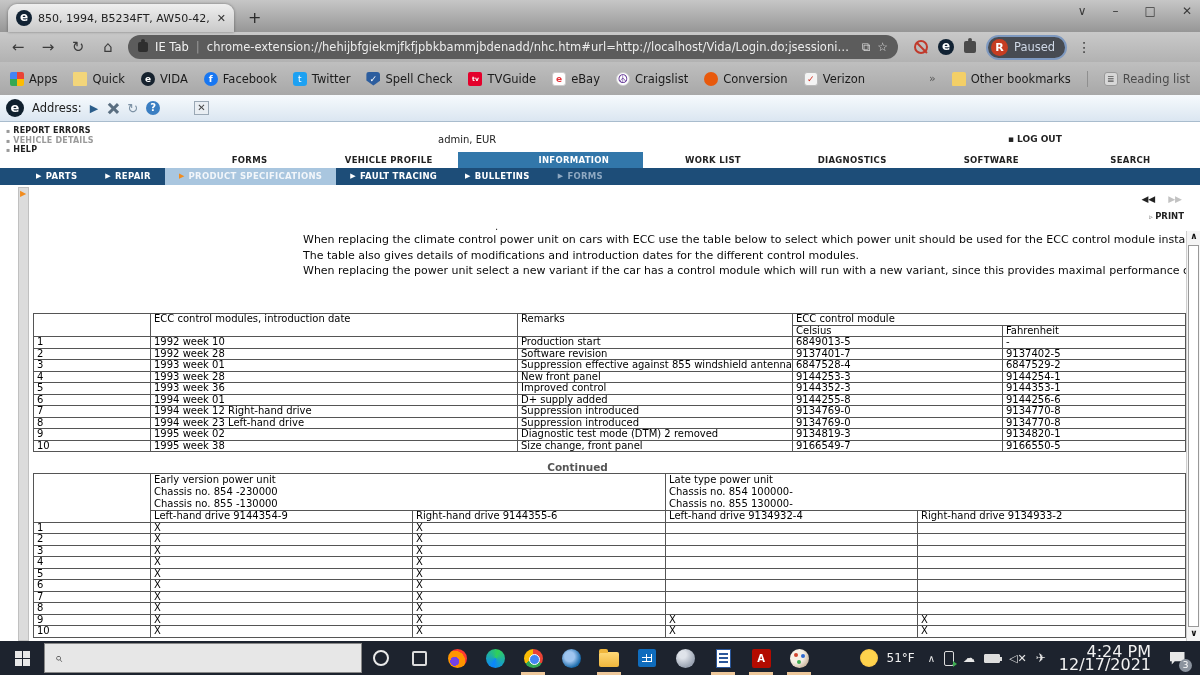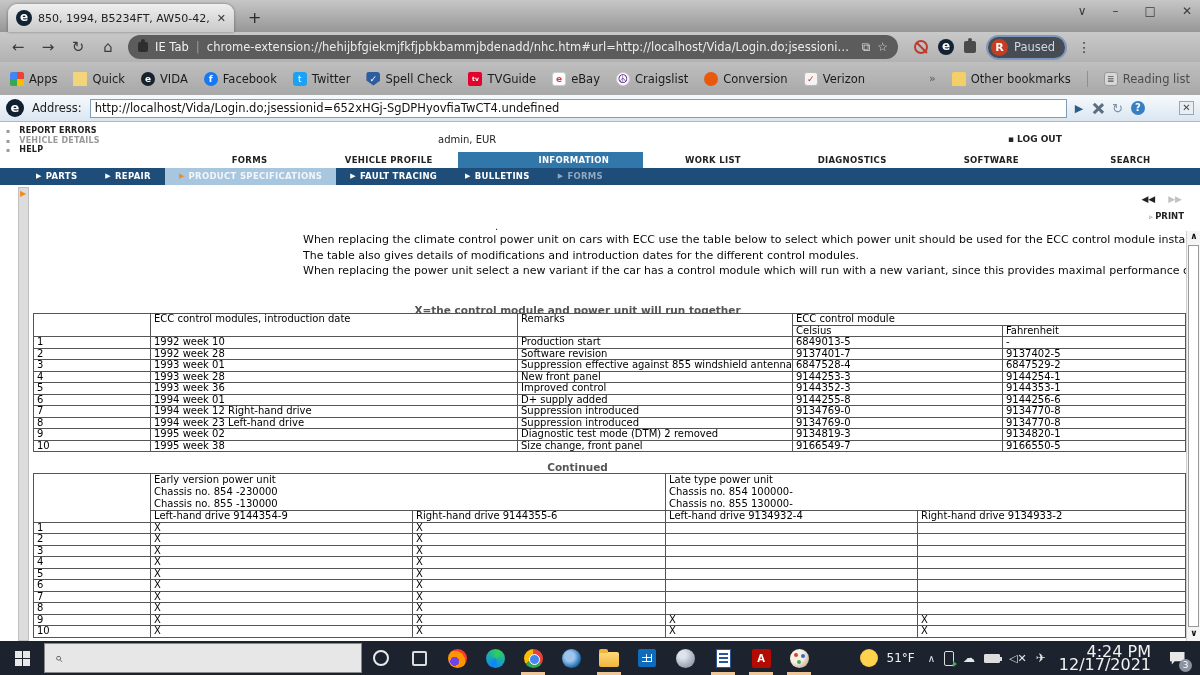--- a/index.html
+++ b/index.html
@@ -64,21 +64,21 @@
   .tool-x { width:13px; height:13px; position:relative; }
   .tool-x:before,.tool-x:after { content:""; position:absolute; left:6px; top:0; width:2.5px; height:13px; background:#5a6e80; }
   .tool-x:before { transform:rotate(45deg); } .tool-x:after { transform:rotate(-45deg); }
   .undo-ic { color:#7e93a6; font-size:13px; }
   .help-ic { width:14px; height:14px; border-radius:50%; background:#3a7ec2; color:#fff; font-size:10px; font-weight:bold; text-align:center; line-height:14px; }
   .ie-close { width:15px; height:14px; border:1px solid #9aa8b5; background:#e9eef3; color:#444; font-size:10px; text-align:center; line-height:12px; margin-left:26px; }
 
   
   .vida-header { height:46px; background:#fff; position:relative; font-family:"DejaVu Sans",sans-serif; }
   .vh-links { position:absolute; left:6px; top:4px; }
-  .vh-link { font-size:8px; font-weight:bold; color:#222; letter-spacing:.2px; line-height:9.5px; display:flex; gap:9px; align-items:center; }
+  .vh-link { font-size:8px; font-weight:bold; color:#222; letter-spacing:.2px; line-height:9.5px; display:flex; gap:3px; align-items:center; }
   .vh-link .bullet { color:#999; font-size:6px; }
   .vh-link.dim { color:#9a9a9a; }
   .vh-user { position:absolute; left:438px; top:12px; font-size:10px; color:#222; }
   .vh-logout { position:absolute; left:1008px; top:12px; font-size:9px; font-weight:bold; color:#222; display:flex; gap:3px; align-items:center; }
   .vh-tabs { position:absolute; left:180px; right:0; bottom:0; height:16px; display:flex; }
   .vh-tab { flex:1; text-align:center; font-size:8.5px; font-weight:bold; color:#222; line-height:16px; letter-spacing:.3px; }
   .vh-tab.active { background:#3277aa; color:#fff;padding-left:46px; }
 
   .subnav { height:17px; background:#1d4d78; display:flex; align-items:center; padding-left:22px; }
   .sn-item { display:flex; align-items:center; gap:4px; color:#fff; font-size:8.5px; font-weight:bold; letter-spacing:.3px; padding:0 14px; height:17px; line-height:17px; }
@@ -257,21 +257,20 @@
   <span class="bm-divider"></span>
   <div class="bm bm-dim">
       <span class="bmi i-rl">≣</span>
       <span>Reading list</span>
     </div>
 </div>
 
 <div class="ietab-bar">
   <span class="ie-logo">e</span>
   <span class="addr-label">Address:</span>
-  <input class="addr-input" value="http://localhost/Vida/Login.do;jsessionid=652xHGj-SgDPHyovfiaTwCT4.undefined" style="">
   <div class="ie-tools">
     <span class="go-btn">▶</span>
     <span class="tool-x"></span>
     <span class="undo-ic">↻</span>
     <span class="help-ic">?</span>
     <span class="ie-close">✕</span>
   </div>
 </div>
 
 <div class="vida-header">
@@ -343,21 +342,20 @@
   </div>
   <div class="print-link"><span class="arr">▹ </span><span>PRINT</span></div>
   <span class="stray-dot">.</span>
 
   <div class="paras">
     <p>When replacing the climate control power unit on cars with ECC use the table below to select which power unit should be used for the ECC control module installed in the car.</p>
     <p>The table also gives details of modifications and introduction dates for the different control modules.</p>
     <p>When replacing the power unit select a new variant if the car has a control module which will run with a new variant, since this provides maximal performance of the ECC unit.</p>
   </div>
 
-  <div class="tbl-caption">X=the control module and power unit will run together</div>
 
   <table class="vt" id="table1">
     <colgroup>
         <col style="width:117px">
         <col style="width:367px">
         <col style="width:275px">
         <col style="width:210px">
         <col style="width:183px">
       </colgroup>
     <thead>

